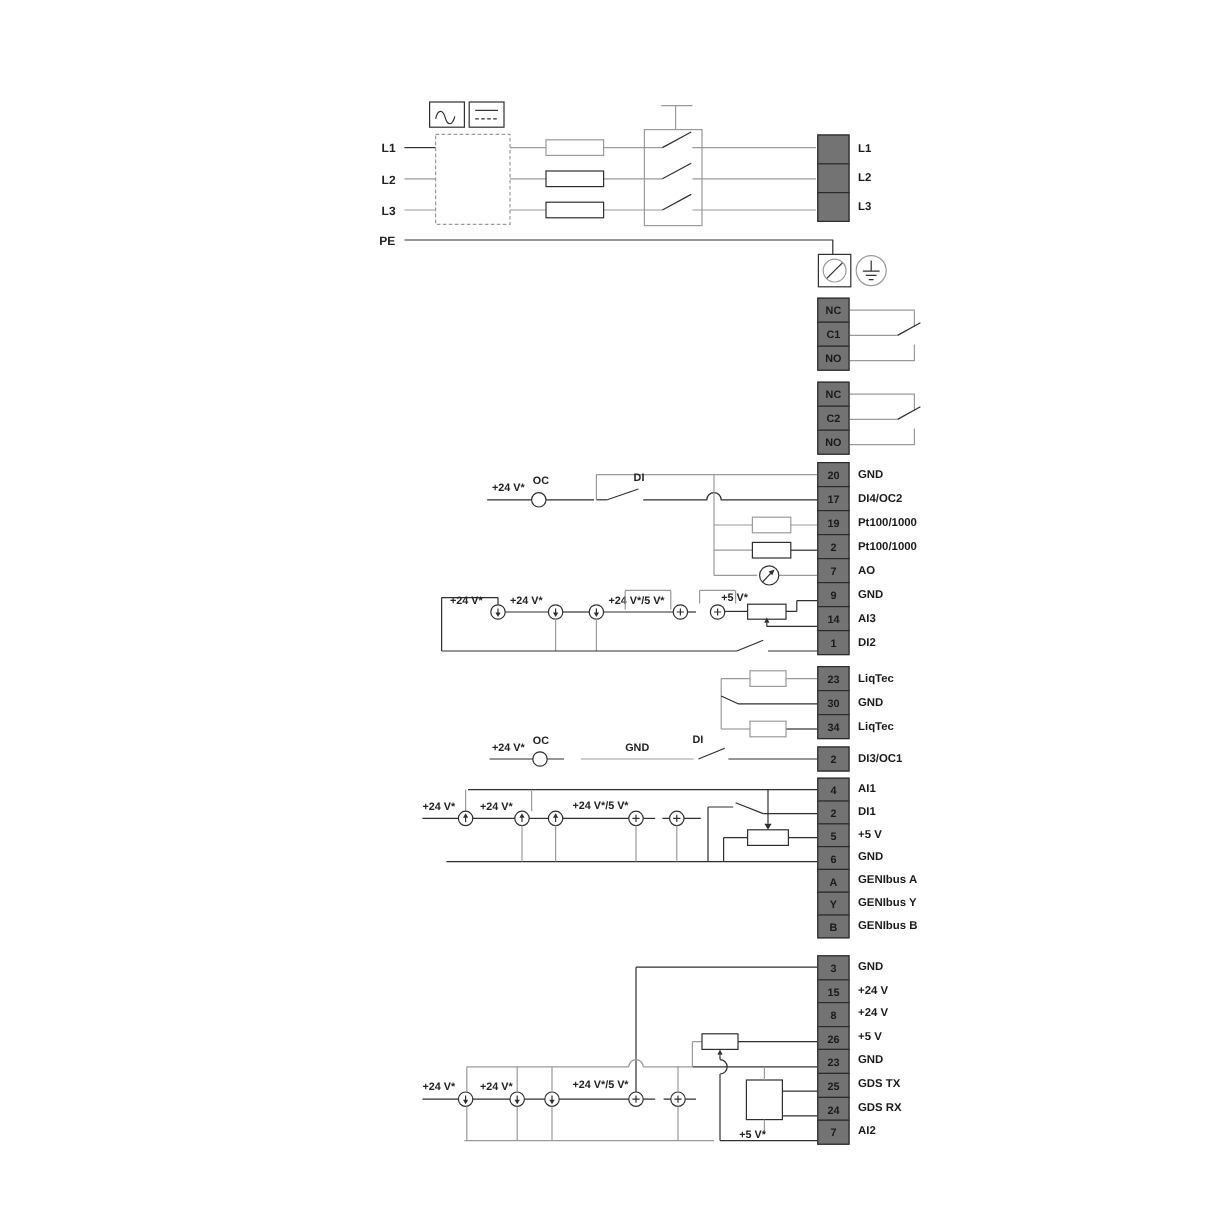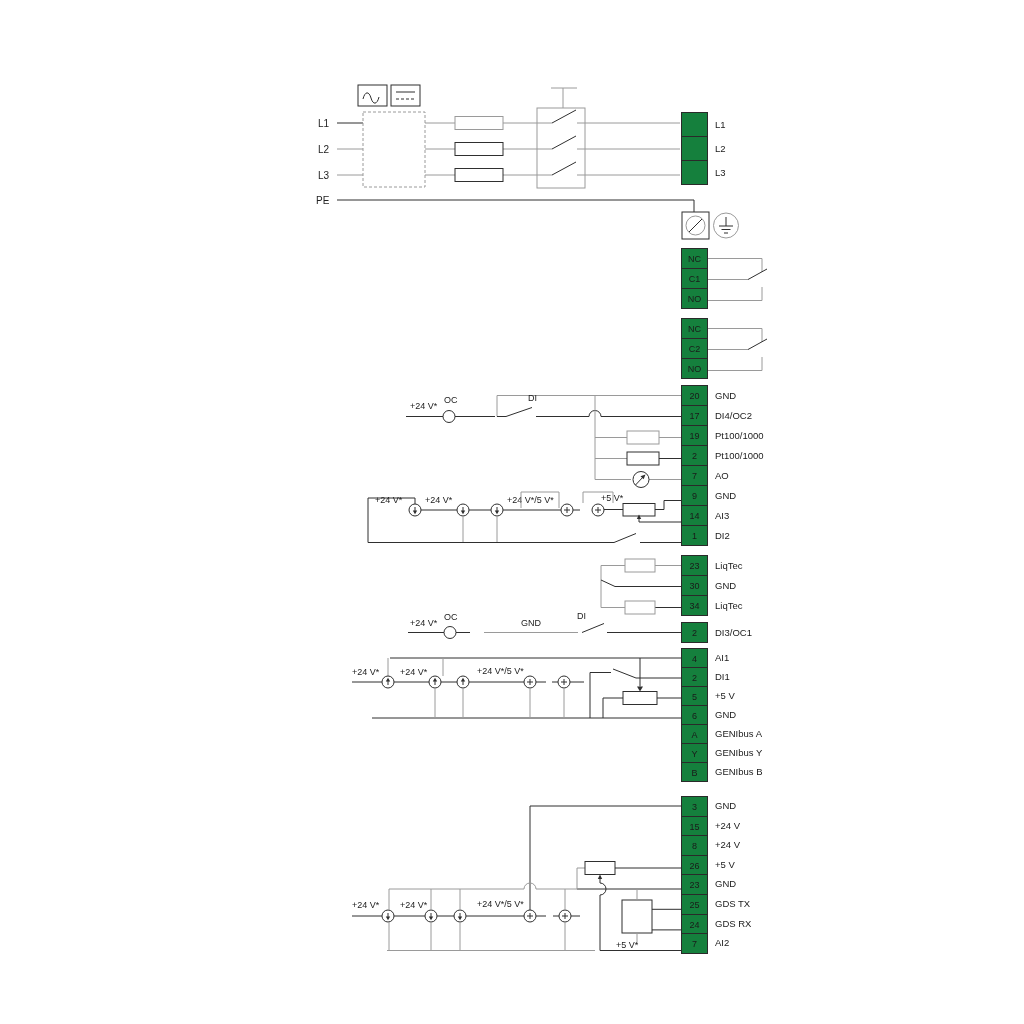--- a/index.html
+++ b/index.html
@@ -1,29 +1,29 @@
 <!DOCTYPE html>
 <html><head>
 <meta charset="utf-8">
 <style>
   html,body{margin:0;padding:0;background:#fff;}
   #stage{position:relative;width:929px;height:1024px;background:#ffffff;overflow:hidden;
-         font-family:"Liberation Sans",sans-serif;}
+         font-family:"Liberation Sans",sans-serif;font-weight:bold;}
   #wires{position:absolute;left:0;top:0;}
   svg .w{stroke:#9a9a9a;stroke-width:1;fill:none;}
   svg .k{stroke:#2f2f2f;stroke-width:1;fill:none;}
   svg .f{fill:#2f2f2f;stroke:none;}
   svg .dash{stroke:#9a9a9a;stroke-width:1;fill:none;stroke-dasharray:3,2;}
   svg text{fill:#222;font-family:"Liberation Sans",sans-serif;font-size:9px;}
   svg text.big{font-size:10px;}
   .strip{position:absolute;left:681px;}
   .trow{height:var(--rh);position:relative;}
   .trow:not(:first-child){margin-top:-1px;}
   .tbox{display:block;position:absolute;left:0;top:0;width:27px;height:100%;
-        border:1px solid #2a2a2a;box-sizing:border-box;background:#15803d;text-align:center;
+        border:1px solid #2a2a2a;box-sizing:border-box;background:#737373;text-align:center;
         font-size:9px;line-height:var(--rh);color:#1a1a1a;}
   .tlabel{position:absolute;left:34px;top:0;line-height:var(--rh);font-size:9.5px;
           color:#1a1a1a;white-space:nowrap;}
 </style>
 </head>
 <body>
 
 <div id="stage">
 
 <svg id="wires" width="1024" height="1024" viewBox="0 0 1024 1024">

